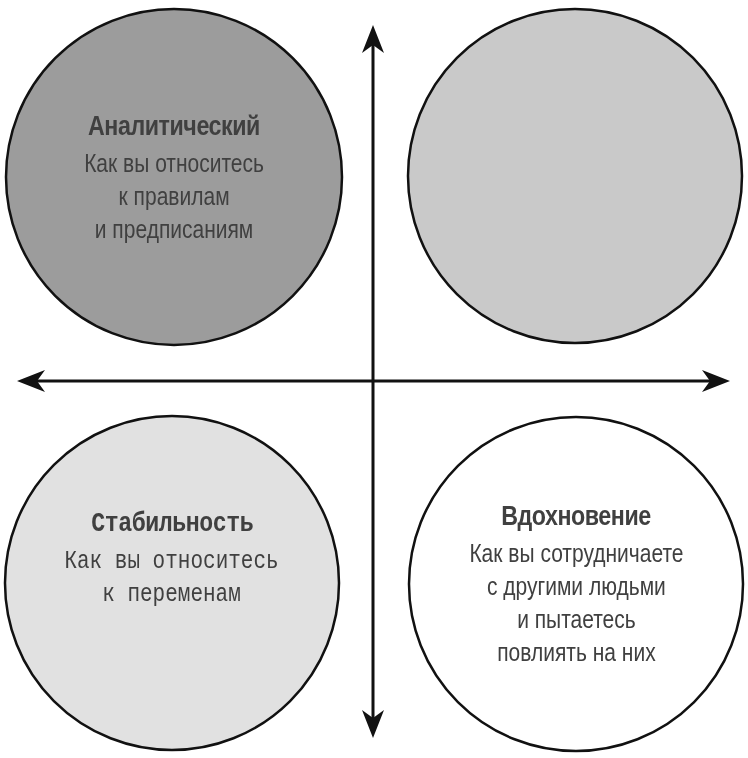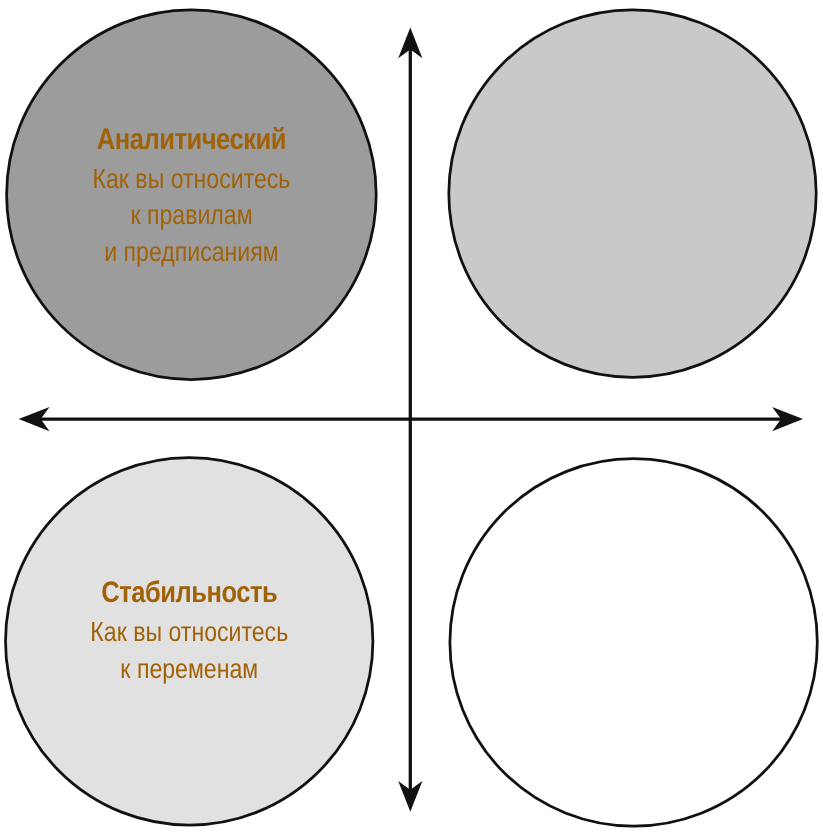--- a/index.html
+++ b/index.html
@@ -2,21 +2,21 @@
 <html><head>
 <meta charset="utf-8">
 <style>
   html, body { margin: 0; padding: 0; background: #ffffff; }
   body { width: 748px; height: 758px; position: relative; overflow: hidden; }
   .canvas { position: absolute; left: 0; top: 0; width: 748px; height: 758px; }
   svg.diagram { position: absolute; left: 0; top: 0; }
   .quadrant {
     position: absolute;
     display: flex; flex-direction: column; align-items: center; justify-content: center;
-    text-align: center; color: #a16207;
+    text-align: center; color: #404040;
     font-family: "Liberation Sans", "DejaVu Sans", sans-serif;
   }
   .q-title {
     font-weight: bold; font-size: 27px; letter-spacing: -0.5px;
     transform: scaleX(0.86); margin-bottom: 4px; line-height: 34px;
   }
   .q-desc {
     font-size: 25px; line-height: 33px; transform: scaleX(0.84);
     white-space: pre-line;
   }
@@ -39,18 +39,25 @@
     <polygon id="arr-left" fill="#111" points="17,381 45,370 37,381 45,392"></polygon>
     <polygon id="arr-right" fill="#111" points="730,381 702,370 710,381 702,392"></polygon>
   </svg>
 
   <div class="quadrant" id="q0" style="left: 16px; top: 9px; width: 316px; height: 336px;">
     <div class="q-title">Аналитический</div>
     <div class="q-desc">Как вы относитесь
 к правилам
 и предписаниям</div>
   </div>
-  <div class="quadrant" id="q2" style="left: 15px; top: 406px; width: 314px; height: 334px;">
+  <div class="quadrant" id="q2" style="left: 15px; top: 392px; width: 314px; height: 334px; font-family: Liberation Mono, monospace;">
     <div class="q-title">Стабильность</div>
     <div class="q-desc">Как вы относитесь
 к переменам</div>
   </div>
+  <div class="quadrant" id="q3" style="left: 419px; top: 417px; width: 314px; height: 334px;">
+    <div class="q-title">Вдохновение</div>
+    <div class="q-desc">Как вы сотрудничаете
+с другими людьми
+и пытаетесь
+повлиять на них</div>
+  </div>
 </div>
 
 </body></html>

